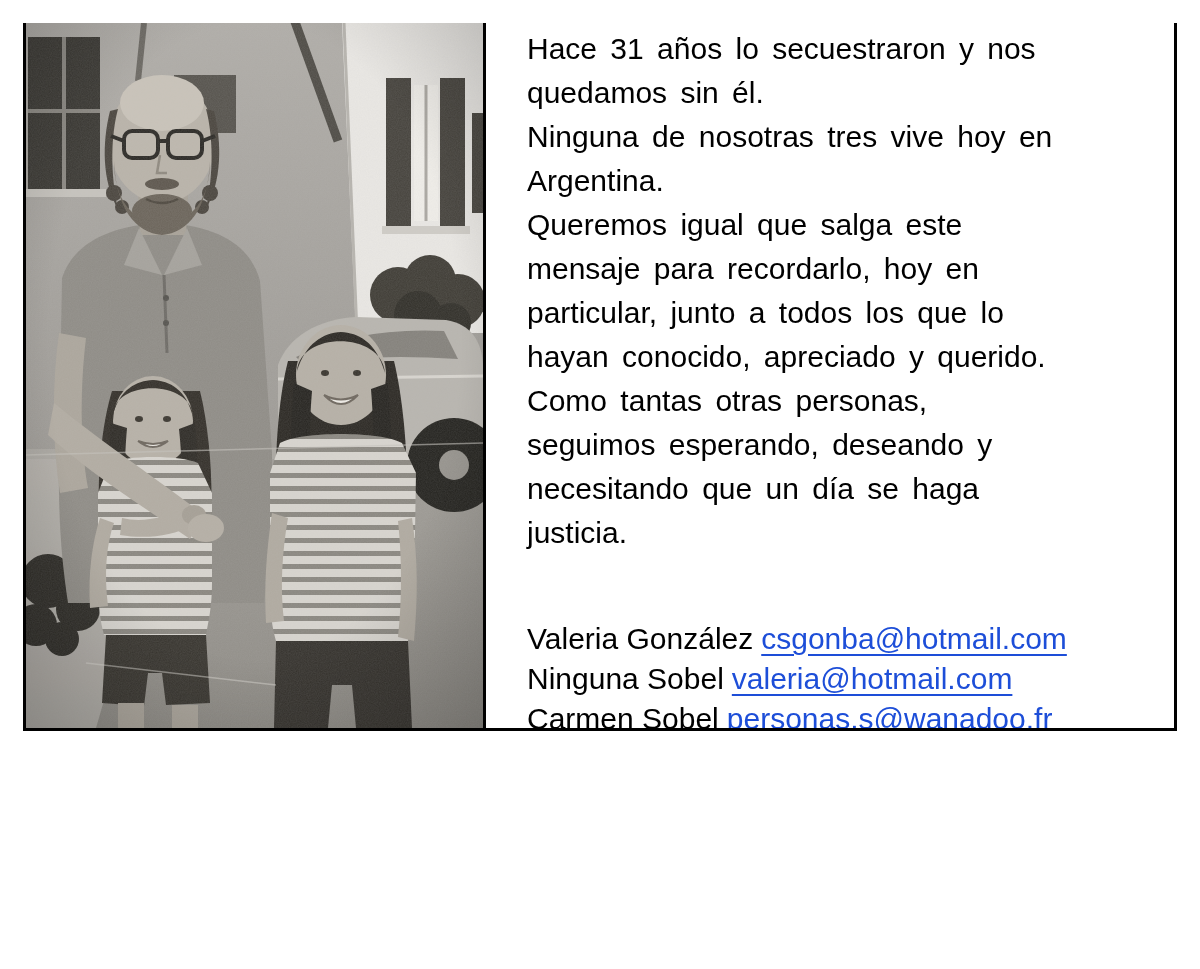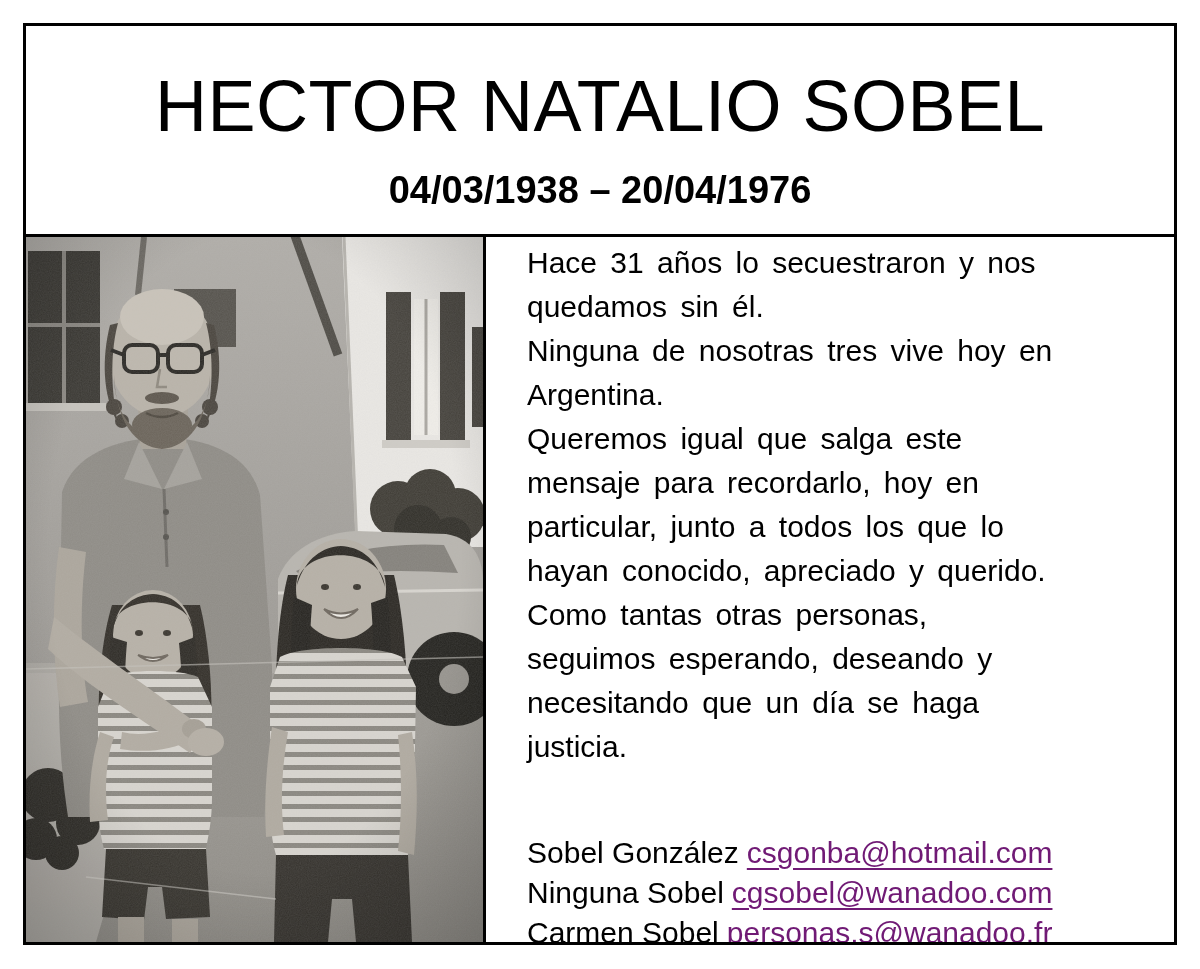--- a/index.html
+++ b/index.html
@@ -57,37 +57,33 @@
   }
   .message {
     font-size: 30px;
     line-height: 44px;
     word-spacing: 5px;
     white-space: pre-line;
   }
   .contacts { margin-top: 64px; }
   .contact-line { font-size: 30px; line-height: 40px; white-space: nowrap; }
   .email {
-    color: #701a75;
+    color: #1d4ed8;
     text-decoration: underline;
     text-decoration-thickness: 2px;
     text-underline-offset: 5px;
     margin-left: 8px;
     cursor: pointer;
   }
 </style>
 </head>
 <body>
 
 <div class="page">
 
-  <div class="header-box">
-    <div class="page-title">HECTOR NATALIO SOBEL</div>
-    <div class="page-dates">04/03/1938 – 20/04/1976</div>
-  </div>
 
   <div class="content-row">
 
     <div class="photo-cell">
       <svg viewBox="0 0 457 705" preserveAspectRatio="none" role="img" aria-label="Black and white photograph of Hector Natalio Sobel, a balding bearded man with glasses in a polo shirt, standing behind two smiling girls with long dark hair wearing striped t-shirts and dark shorts, in front of a house with shuttered windows and a parked car">
         <defs>
           <linearGradient id="wallGrad" x1="0" y1="0" x2="0" y2="1">
             <stop offset="0" stop-color="#b0ada8"></stop>
             <stop offset="1" stop-color="#9c9994"></stop>
           </linearGradient>
@@ -250,24 +246,24 @@
 mensaje para recordarlo, hoy en
 particular, junto a todos los que lo
 hayan conocido, apreciado y querido.
 Como tantas otras personas,
 seguimos esperando, deseando y
 necesitando que un día se haga
 justicia.</div>
 
       <div class="contacts">
         <div class="contact-line">
-          <span>Sobel González</span><a class="email">csgonba@hotmail.com</a>
+          <span>Valeria González</span><a class="email">csgonba@hotmail.com</a>
         </div>
         <div class="contact-line">
-          <span>Ninguna Sobel</span><a class="email">cgsobel@wanadoo.com</a>
+          <span>Ninguna Sobel</span><a class="email">valeria@hotmail.com</a>
         </div>
         <div class="contact-line">
           <span>Carmen Sobel</span><a class="email">personas.s@wanadoo.fr</a>
         </div>
       </div>
     </div>
 
   </div>
 </div>
 

